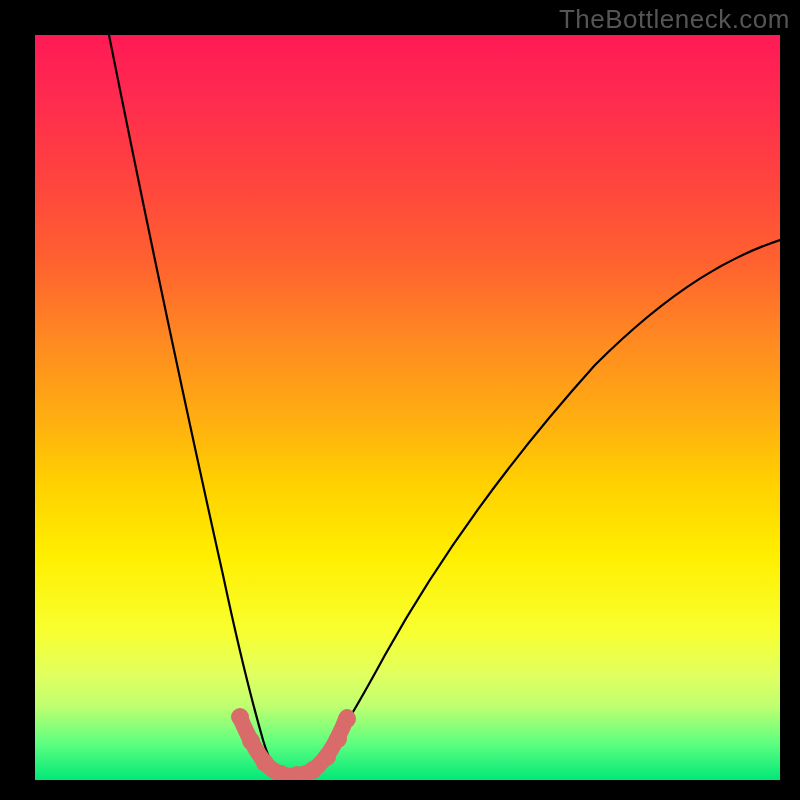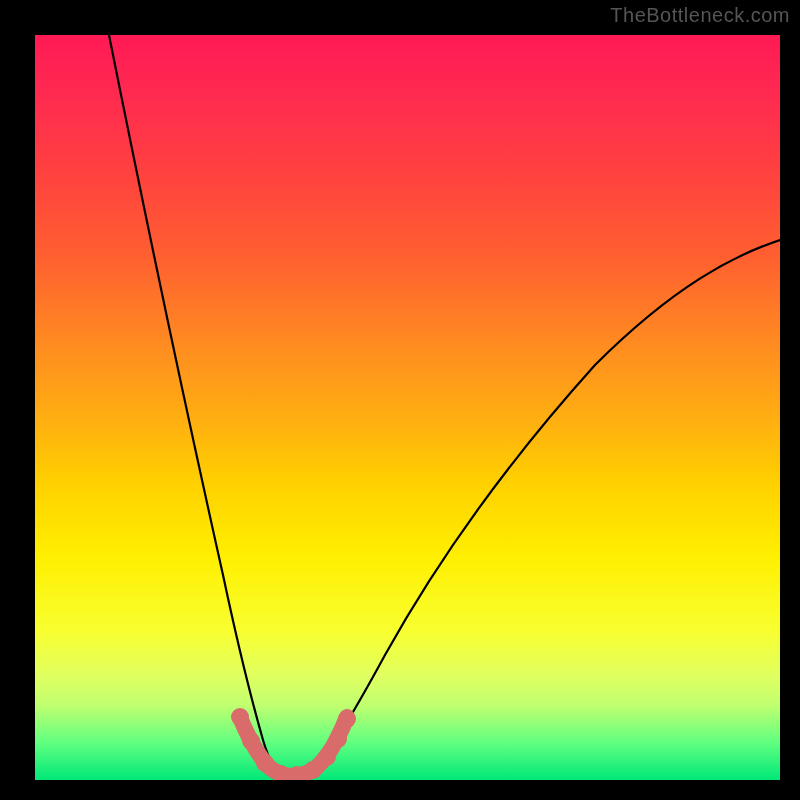--- a/index.html
+++ b/index.html
@@ -16,21 +16,21 @@
     left: 0; top: 0;
     width: 800px;
     height: 800px;
     background: #000;
   }
   .watermark {
     position: absolute;
     top: 4px;
     right: 10px;
     color: #555;
-    font-size: 20px;
+    font-size: 26px;
     font-weight: 500;
     letter-spacing: 0.5px;
     user-select: none;
   }
   .plot {
     position: absolute;
     left: 35px;
     top: 35px;
     width: 745px;
     height: 745px;

